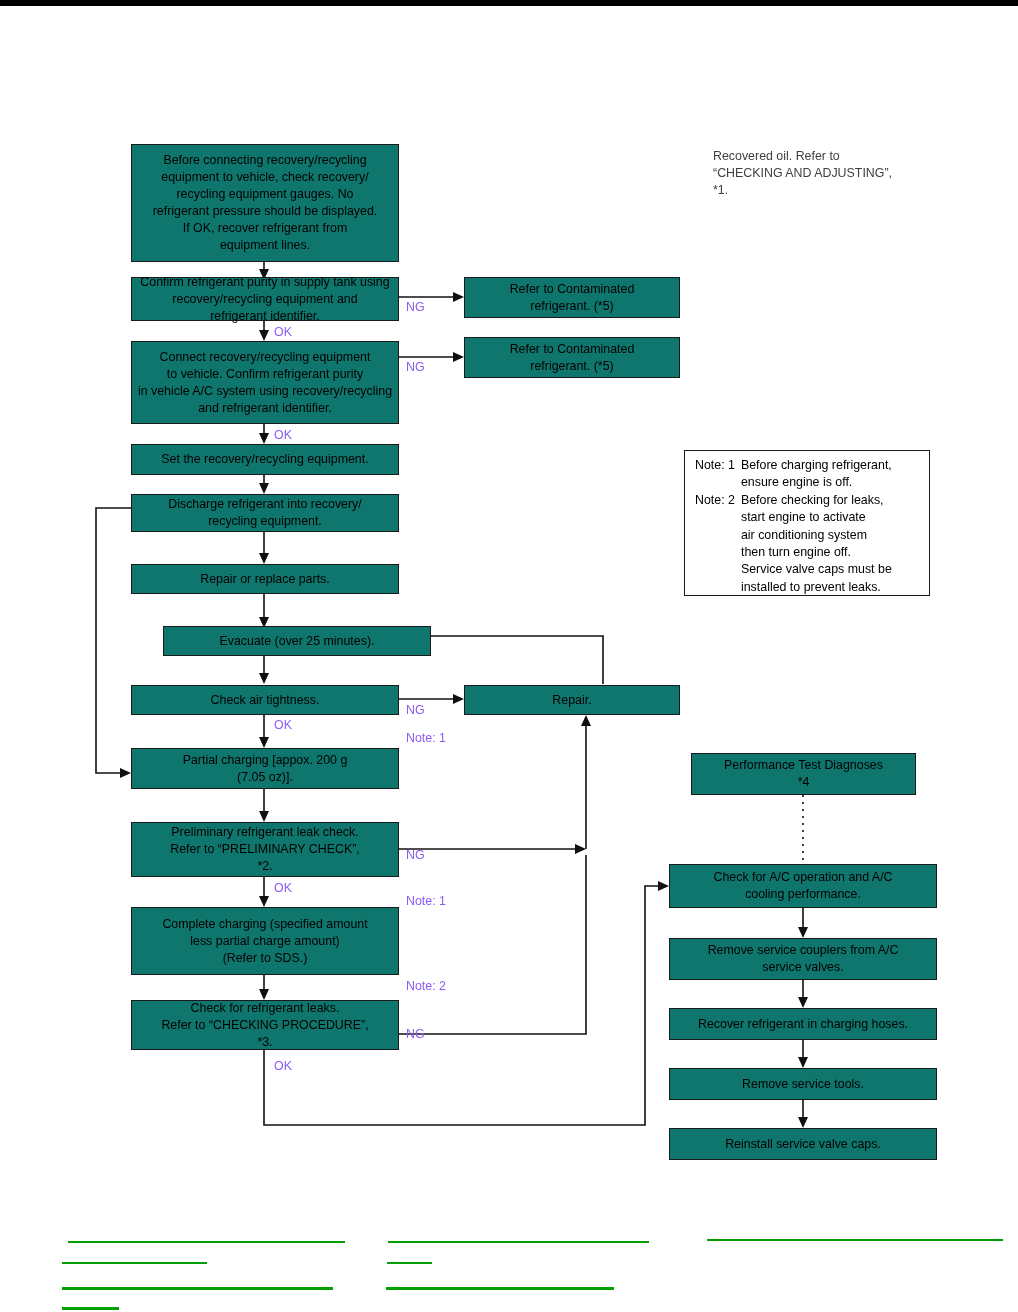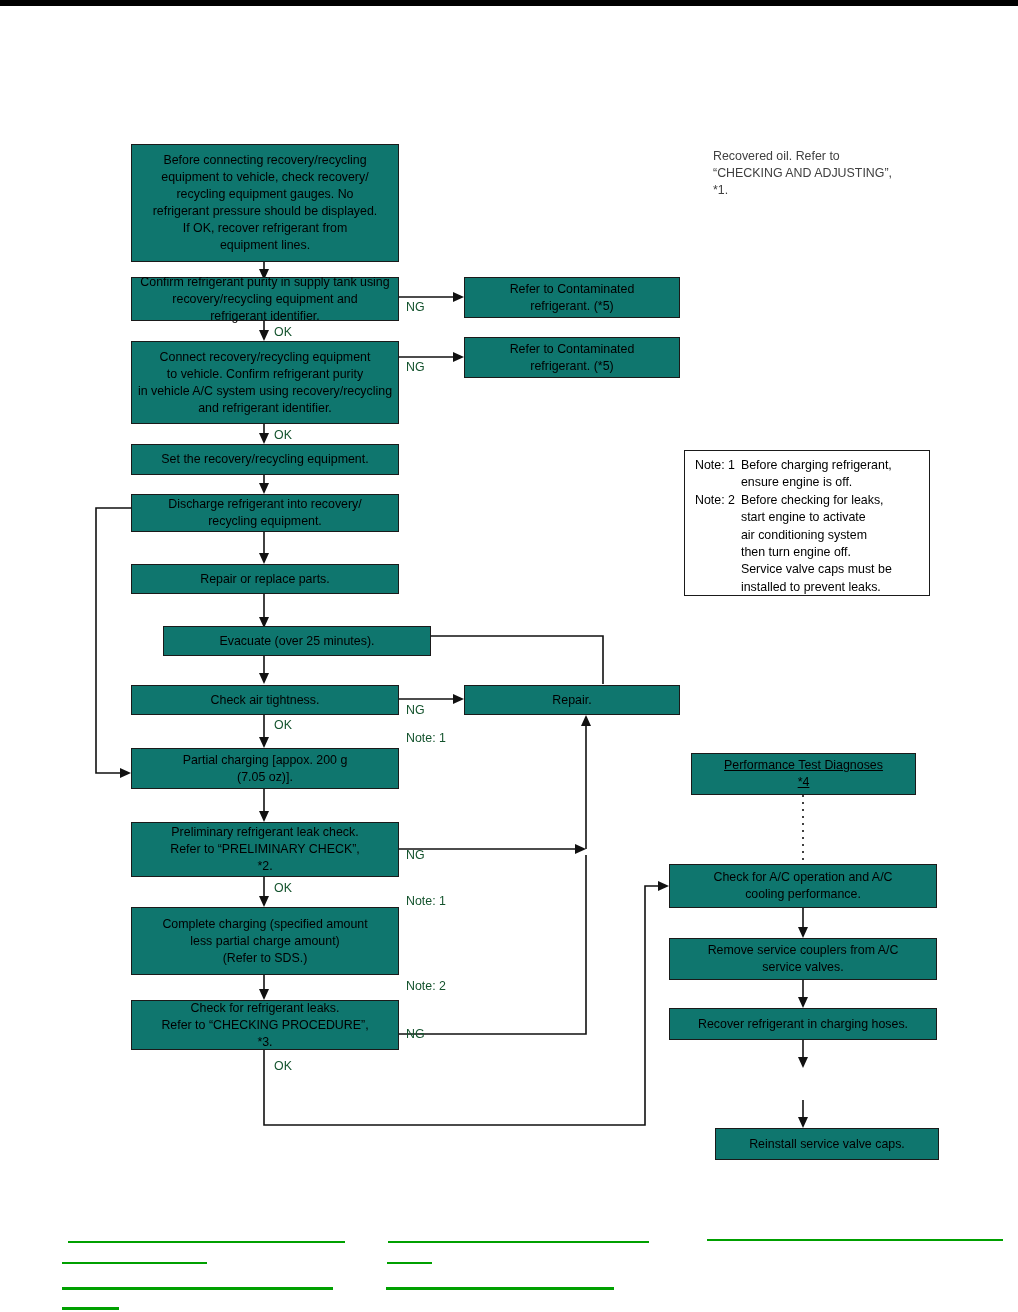--- a/index.html
+++ b/index.html
@@ -42,21 +42,21 @@
     font-size: 12.4px;
     line-height: 17px;
     color: #404040;
     white-space: pre-line;
     text-align: left;
   }
   .edgelabel {
     position: absolute;
     font-size: 12.4px;
     line-height: 15px;
-    color: #14532d;
+    color: #8b5cf6;
     white-space: nowrap;
     text-align: right;
   }
   .notebox {
     position: absolute;
     box-sizing: border-box;
     border: 1.5px solid #1a1a1a;
     background: #ffffff;
     font-size: 12.4px;
     line-height: 17.4px;
@@ -221,33 +221,34 @@
 *2.</div>
 
   <div class="node" style="left:131px; top:907px; width:268px; height:68px;">Complete charging (specified amount
 less partial charge amount)
 (Refer to SDS.)</div>
 
   <div class="node" style="left:131px; top:1000px; width:268px; height:50px;">Check for refrigerant leaks.
 Refer to “CHECKING PROCEDURE”,
 *3.</div>
 
-  <div class="node" style="left:691px; top:753px; width:225px; height:42px;text-decoration:underline;">Performance Test Diagnoses
+  <div class="node" style="left:691px; top:753px; width:225px; height:42px;">Performance Test Diagnoses
 *4</div>
 
   <div class="node" style="left:669px; top:864px; width:268px; height:44px;">Check for A/C operation and A/C
 cooling performance.</div>
 
   <div class="node" style="left:669px; top:938px; width:268px; height:42px;">Remove service couplers from A/C
 service valves.</div>
 
   <div class="node" style="left:669px; top:1008px; width:268px; height:32px;">Recover refrigerant in charging hoses.</div>
 
-
-  <div class="node" style="left:669px; top:1128px; width:224px; height:32px;margin-left:46px;">Reinstall service valve caps.</div>
+  <div class="node" style="left:669px; top:1068px; width:268px; height:32px;">Remove service tools.</div>
+
+  <div class="node" style="left:669px; top:1128px; width:268px; height:32px;">Reinstall service valve caps.</div>
 
   <div class="plain" style="left:713px; top:148px; width:260px;">Recovered oil. Refer to
 “CHECKING AND ADJUSTING”,
 *1.</div>
 
   <div class="notebox" style="left:684px; top:450px; width:246px; height:146px;">
     <div class="noterow">
       <span class="notelbl">Note: 1</span>
       <span class="notetxt">Before charging refrigerant,
 ensure engine is off.</span>

